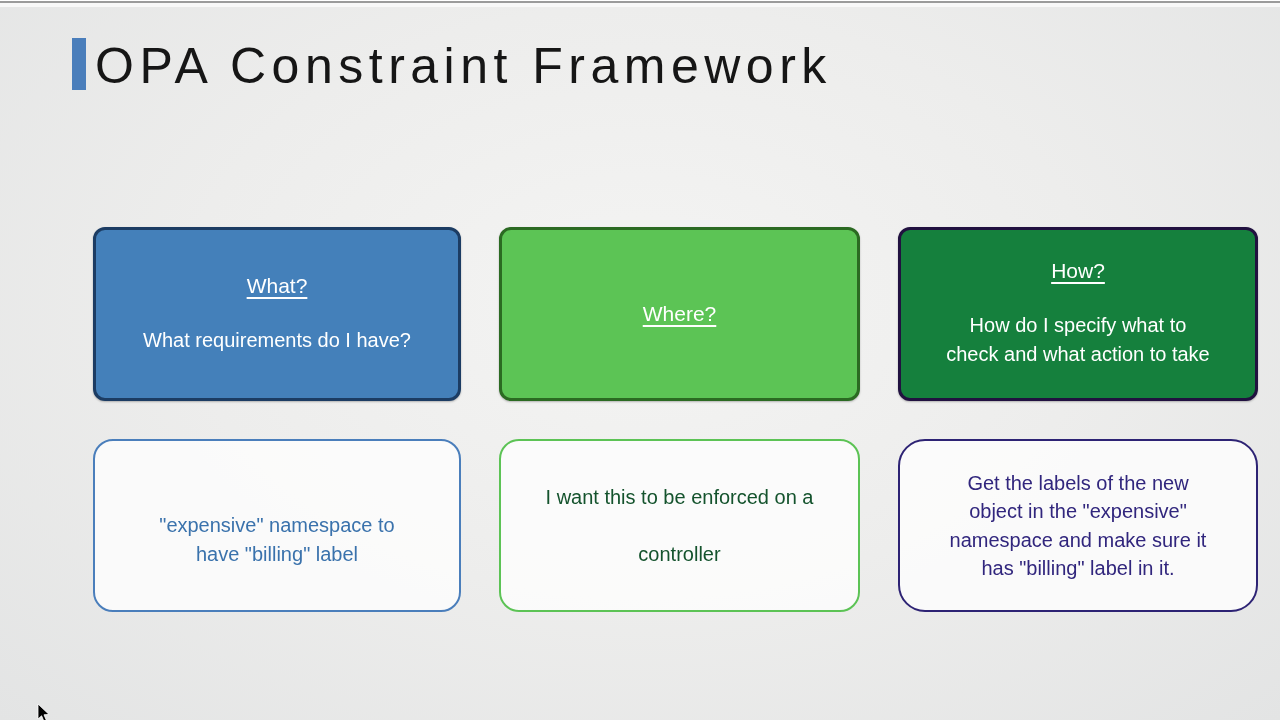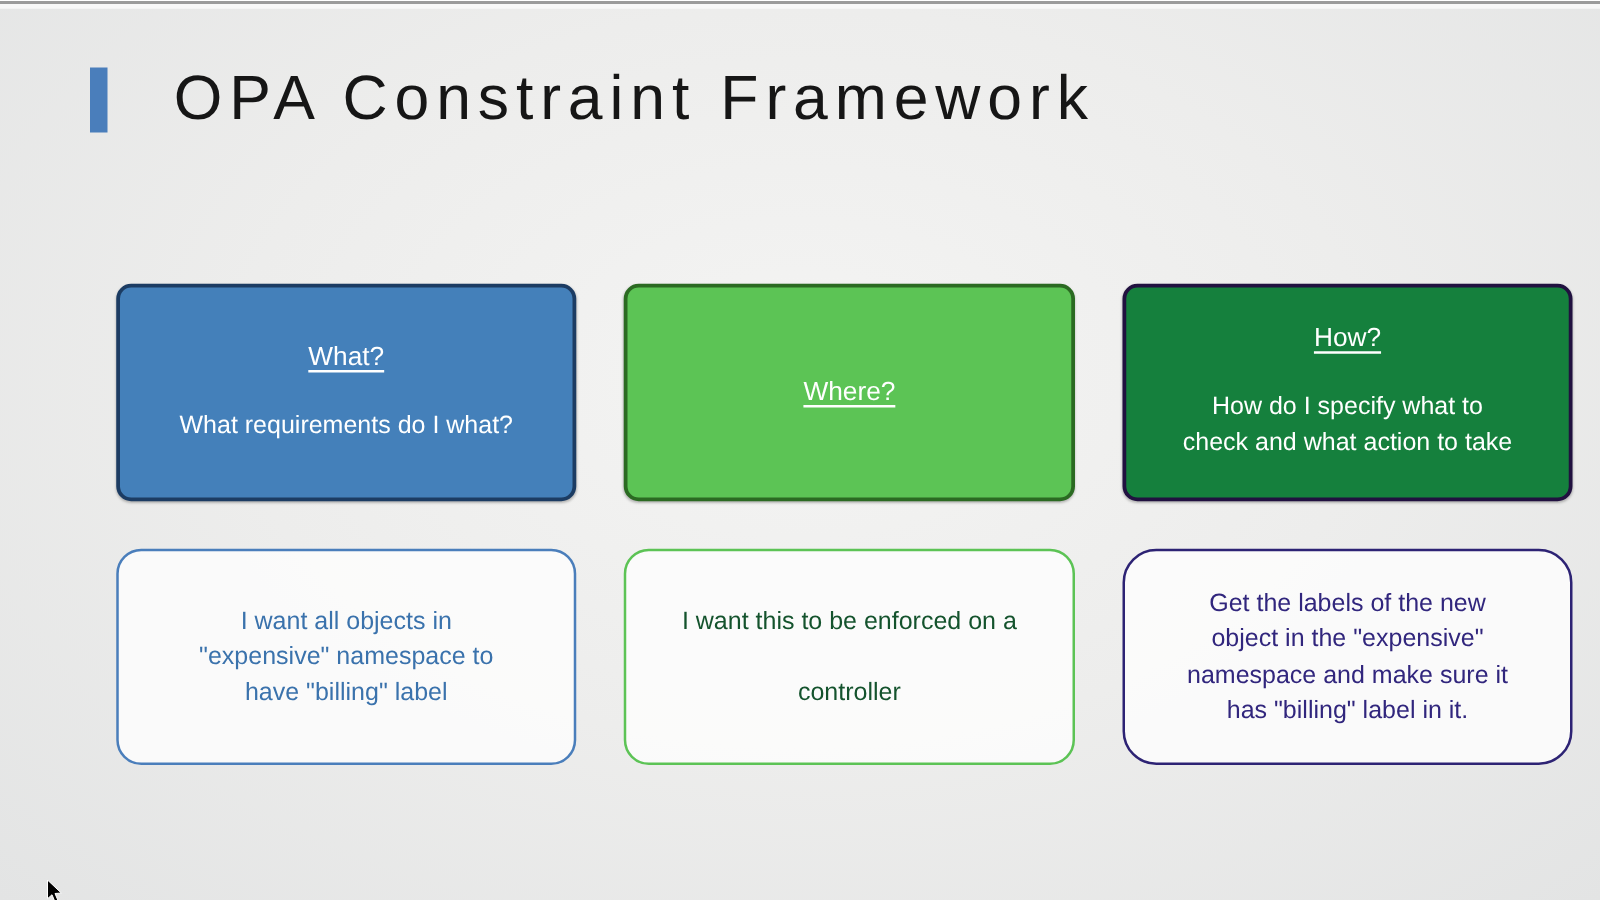--- a/index.html
+++ b/index.html
@@ -7,21 +7,21 @@
     width:1280px;height:720px;overflow:hidden;position:relative;
     font-family:"Liberation Sans", sans-serif;
     background:radial-gradient(ellipse at 50% 42%, #f4f4f3 0%, #ededec 50%, #e3e4e4 100%);
   }
   .top-hairline{
     position:absolute;left:0;top:0;width:1280px;height:7px;
     background:linear-gradient(to bottom,#ffffff 0 1px,#9b9b9b 1px 3px,#f8f8f8 3px 7px);
   }
   
   .title-row{
-    position:absolute;left:72px;top:50px;display:flex;align-items:flex-end;gap:44px;
+    position:absolute;left:72px;top:38px;display:flex;align-items:flex-start;
   }
   .accent-bar{
     width:14px;height:52px;margin-right:9px;flex:0 0 auto;
   }
   h1.slide-title{
     margin:0;font-size:50px;line-height:56px;font-weight:500;
     letter-spacing:5.5px;color:#161616;white-space:nowrap;
   }
   
   .board{
@@ -63,34 +63,34 @@
 
 <div class="title-row">
   <div class="accent-bar" style="background: rgb(74, 126, 187);"></div>
   <h1 class="slide-title" style="color: rgb(22, 22, 22);">OPA Constraint Framework</h1>
 </div>
 
 <div class="board">
 
   <div class="card" style="background: rgb(68, 128, 186); border-color: rgb(28, 60, 99); color: rgb(255, 255, 255);">
     <div class="card-heading">What?</div>
-    <div class="card-body">What requirements do I what?</div>
+    <div class="card-body">What requirements do I have?</div>
   </div>
 
   <div class="card" style="background: rgb(92, 196, 85); border-color: rgb(43, 106, 34); color: rgb(255, 255, 255);">
     <div class="card-heading">Where?</div>
   </div>
 
   <div class="card" style="background: #15803d; border-color: rgb(33, 17, 64); color: rgb(255, 255, 255);">
     <div class="card-heading">How?</div>
     <div class="card-body">How do I specify what to<br>check and what action to take</div>
   </div>
 
   <div class="note" style="border-color: rgb(74, 126, 187); color: rgb(58, 114, 172);">
-    <div class="note-body"><span>I want all objects in</span><br><span>"</span><b>expensive</b><span>" namespace to</span><br><span>have "</span><b>billing</b><span>" label</span></div>
+    <div class="note-body"><br><span>"</span><b>expensive</b><span>" namespace to</span><br><span>have "</span><b>billing</b><span>" label</span></div>
   </div>
 
   <div class="note" style="border-color: rgb(92, 195, 85); color: #14532d;">
     <div class="note-body"><span>I want this to be enforced on a</span><br><br><span>controller</span></div>
   </div>
 
   <div class="note" style="border-color: rgb(45, 35, 116); color: rgb(49, 38, 125); border-radius: 27px;">
     <div class="note-body"><span>Get the labels of the new</span><br><span>object in the "expensive"</span><br><span>namespace and make sure it</span><br><span>has "billing" label in it.</span></div>
   </div>
 

